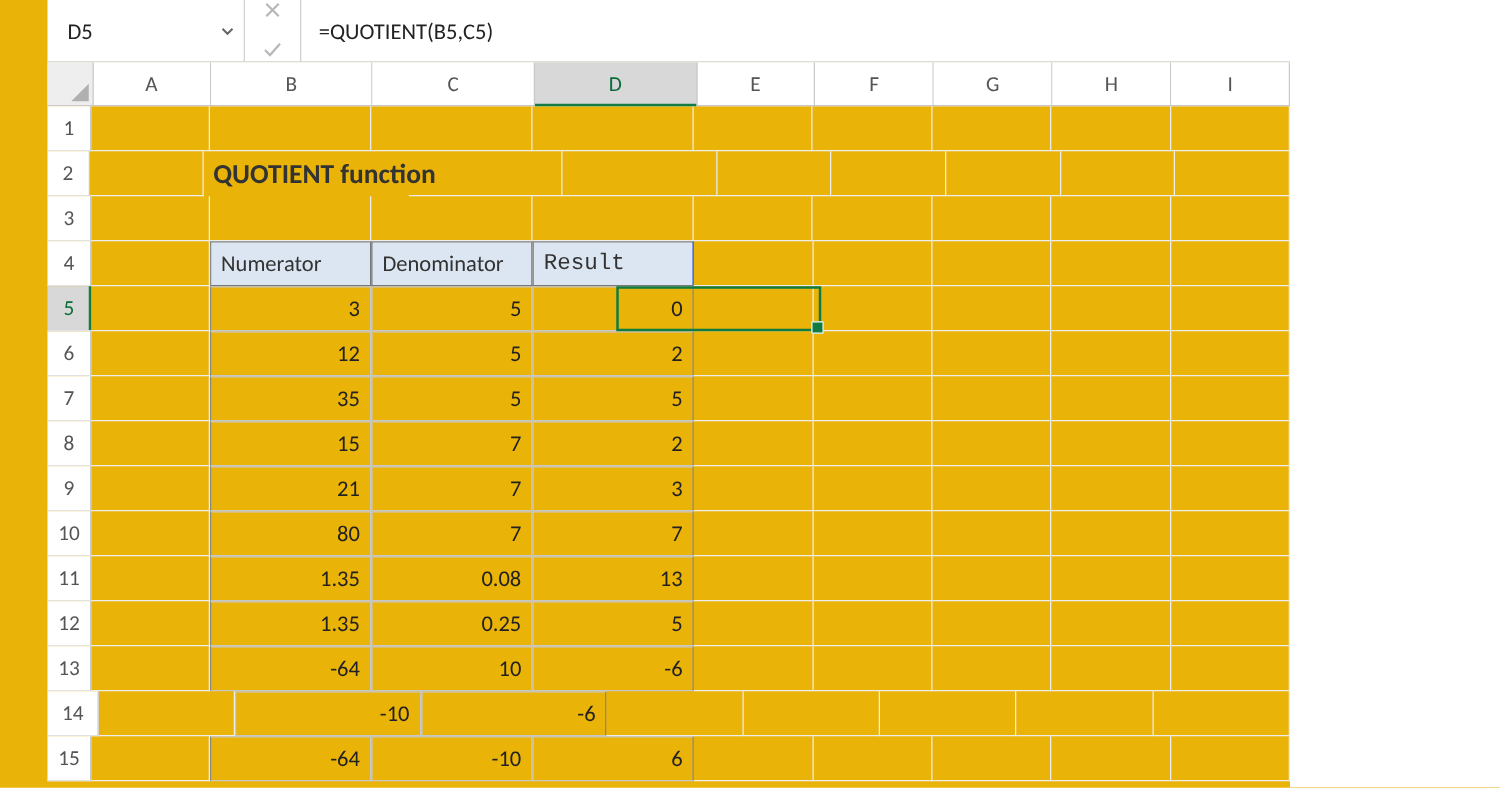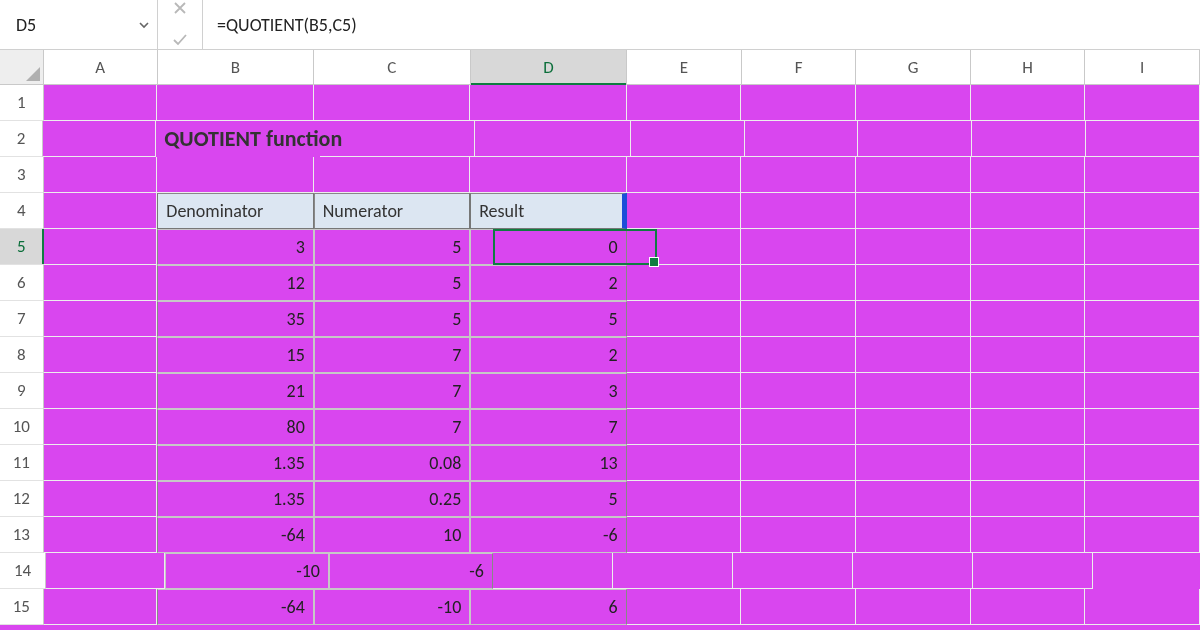--- a/index.html
+++ b/index.html
@@ -3,24 +3,25 @@
 <meta charset="utf-8">
 <style>
   * { box-sizing: border-box; margin: 0; padding: 0; }
   body {
     font-family: Calibri, "Segoe UI", Arial, sans-serif;
     font-size: 18px;
     background: #fff;
     overflow: hidden;
   }
   .viewport {
-    width: 1200px;
+    width: 1032px;
     height: 630px;
     position: relative;
-    background: #d946ef;
+    background: #eab308;
+    padding-left: 38px;
   }
   
   .formula-row {
     height: 50px;
     display: flex;
     align-items: center;
     border-bottom: 1px solid #d0d0d0;
     background: #fff;
   }
   .name-box-wrap {
@@ -156,21 +157,21 @@
     color:#333;
     justify-content:flex-start;
   }
   .tbl {
     border:1px solid #c7c7c7;
     justify-content:flex-end;
   }
   .tbl-left { border-left:1px solid #888; }
   .tbl-right{ border-right:1px solid #888; }
   .hdr.tbl-left{border-left:1px solid #888;}
-  .hdr.tbl-right{border-right:5px solid #1d4ed8;}
+  .hdr.tbl-right{border-right:1px solid #1d4ed8;font-family:Liberation Mono, monospace;}
   .hdr.tbl-top{border-top:1px solid #888;}
   
   .title {
     font-weight:700;
     font-size:22px;
     color:#333;
     justify-content:flex-start;
   }
   
   .selection {
@@ -270,22 +271,22 @@
       <div class="cell gl cw-E"></div>
       <div class="cell gl cw-F"></div>
       <div class="cell gl cw-G"></div>
       <div class="cell gl cw-H"></div>
       <div class="cell gl cw-I"></div>
     </div>
 
     <div class="row">
       <div class="row-h">4</div>
       <div class="cell gl cw-A"></div>
+      <div class="cell hdr tbl-top tbl-left cw-B">Numerator</div>
       <div class="cell hdr tbl-top cw-C">Denominator</div>
-      <div class="cell hdr tbl-top tbl-left cw-B">Numerator</div>
       <div class="cell hdr tbl-top tbl-right cw-D">Result</div>
       <div class="cell gl cw-E"></div>
       <div class="cell gl cw-F"></div>
       <div class="cell gl cw-G"></div>
       <div class="cell gl cw-H"></div>
       <div class="cell gl cw-I"></div>
     </div>
 
     <div class="row">
       <div class="row-h active">5</div>

